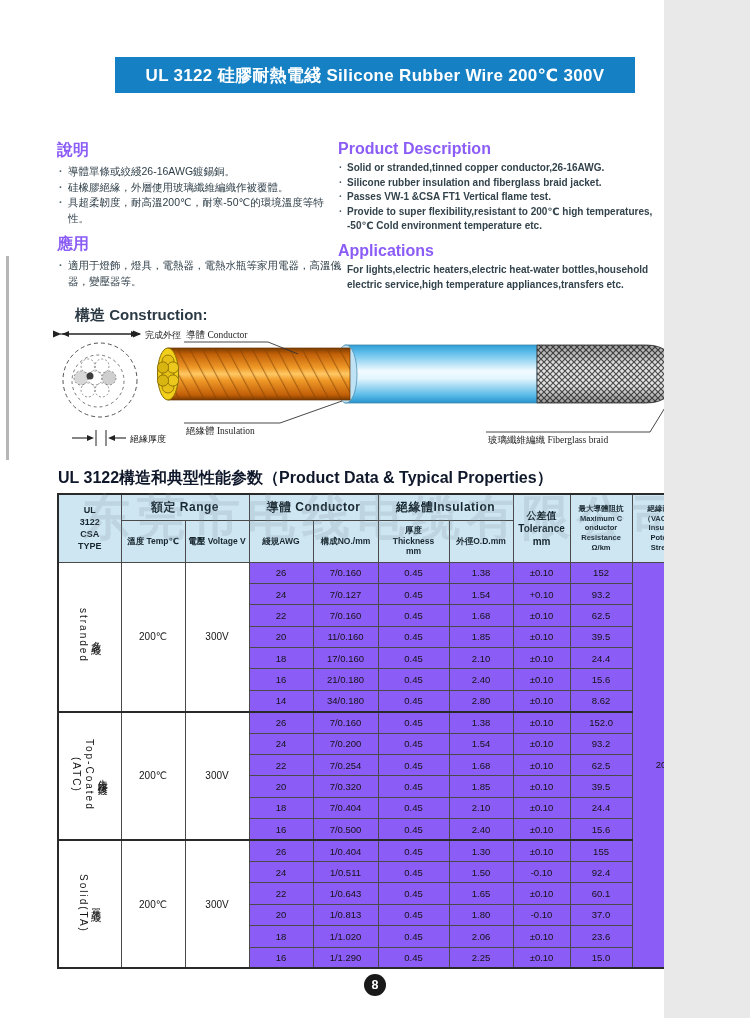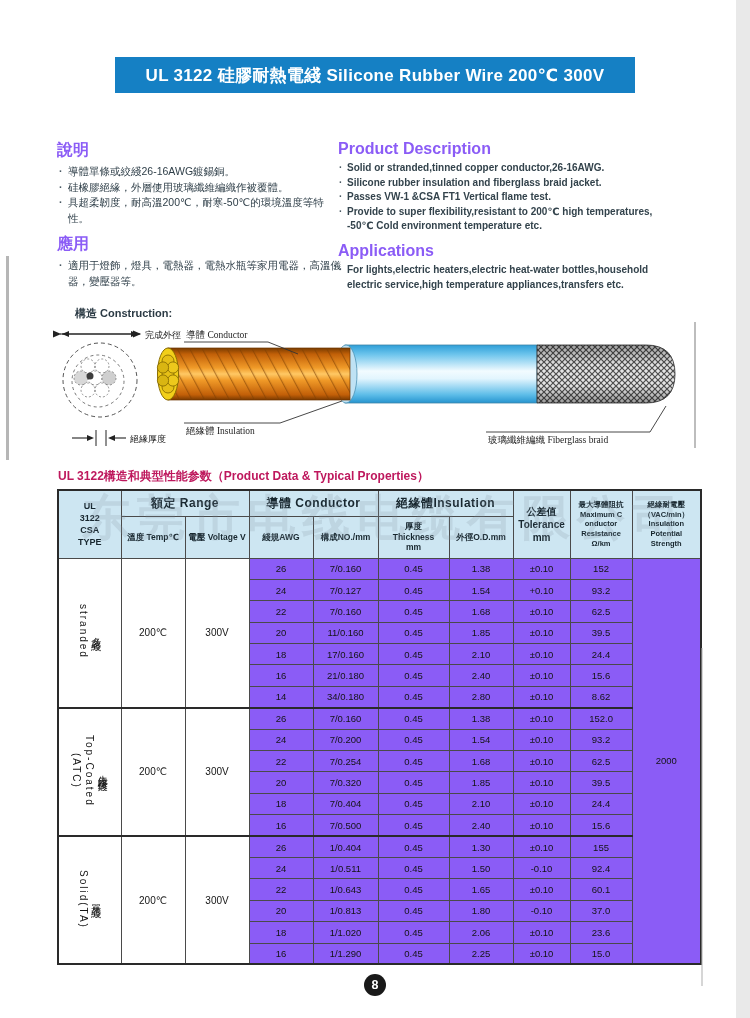--- a/index.html
+++ b/index.html
@@ -1,43 +1,43 @@
 <!DOCTYPE html>
 <html><head>
 <meta charset="utf-8">
 <style>
   html,body{margin:0;padding:0;background:#e9e9e9;}
-  .page{position:relative;width:736px;height:1018px;background:#ffffff;overflow:hidden;
+  .page{position:relative;width:664px;height:1018px;background:#ffffff;overflow:hidden;
         font-family:"Liberation Sans","DejaVu Sans",sans-serif;color:#222;}
   .pre{white-space:pre-line;}
 
   
   .banner{position:absolute;left:115px;top:57px;width:520px;height:36px;background:#1580c4;
           color:#fff;font-size:17px;font-weight:bold;display:flex;align-items:center;
           justify-content:center;letter-spacing:.3px;}
 
   
   .col-left{position:absolute;left:57px;top:140px;width:284px;}
   .col-right{position:absolute;left:338px;top:140px;width:338px;}
   .sec-head{color:#8b5cf6;font-weight:bold;font-size:16px;margin:0 0 3px 0;}
   .zh-list{list-style:none;margin:1px 0 8px 0;padding:0;font-size:10.5px;line-height:15.5px;color:#2e3e48;}
   .zh-list li{padding-left:11px;position:relative;}
   .zh-list li::before{content:"\00B7";position:absolute;left:2px;font-weight:bold;color:#4a5a64;}
   .en-list{list-style:none;margin:1px 0 8px 0;padding:0;font-size:10px;line-height:14.6px;color:#33434c;}
   .en-list li{padding-left:9px;position:relative;font-weight:bold;}
   .en-list li::before{content:"\00B7";position:absolute;left:1px;font-weight:bold;color:#4a5a64;}
-  .construction-label{position:absolute;left:75px;top:306px;font-size:11px;font-weight:bold;color:#2b3a44;}
+  .construction-label{position:absolute;left:75px;top:306px;font-size:15px;font-weight:bold;color:#2b3a44;}
 
   
   .diagram{position:absolute;left:40px;top:326px;width:660px;height:130px;}
   .diagram text{font-family:"Liberation Serif","DejaVu Serif",serif;fill:#1d1d1d;}
 
   
   .table-wrap{position:absolute;left:57px;top:468px;width:660px;}
-  .tbl-title{font-size:12px;font-weight:bold;color:#be185d;margin:0 0 4px 1px;}
+  .tbl-title{font-size:16px;font-weight:bold;color:#0f172a;margin:0 0 4px 1px;}
   table.spec{border-collapse:collapse;table-layout:fixed;width:643px;background:#8b5cf6;border:2px solid #2a2a2a;}
   table.spec th,table.spec td{border:1px solid #4a4a4a;padding:0;text-align:center;vertical-align:middle;}
   table.spec thead th{background:#cde6f2;color:#17262e;}
   table.spec thead tr:first-child{height:26px;}
   table.spec thead tr:last-child{height:42px;}
   .h-type{font-size:9px;font-weight:bold;line-height:1.35;}
   .h-main{font-size:12px;font-weight:bold;letter-spacing:.5px;}
   .h-sub{font-size:8.5px;font-weight:bold;line-height:1.25;}
   .h-mid{font-size:10px;font-weight:bold;line-height:1.3;}
   .h-small{font-size:7.5px;font-weight:bold;line-height:1.3;}

